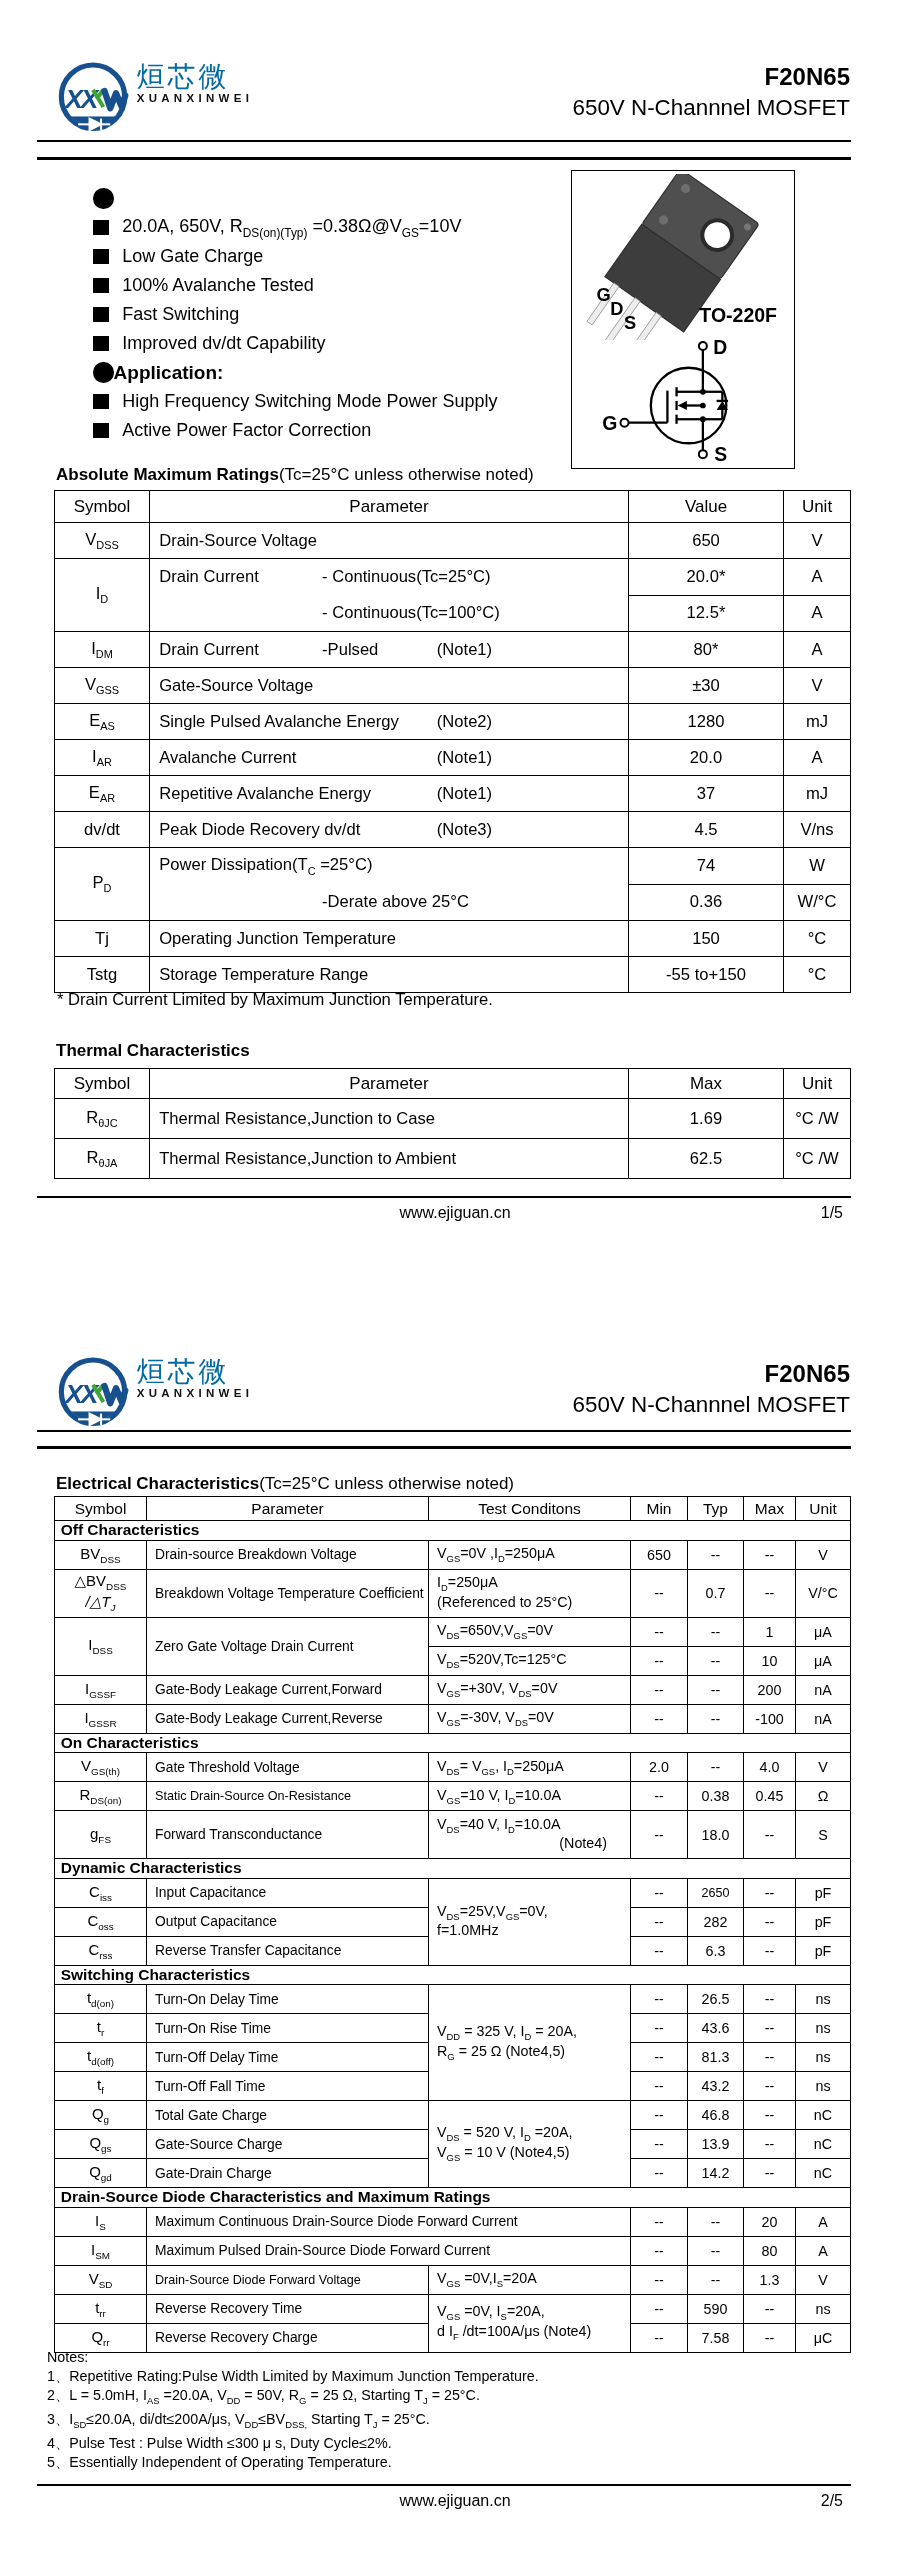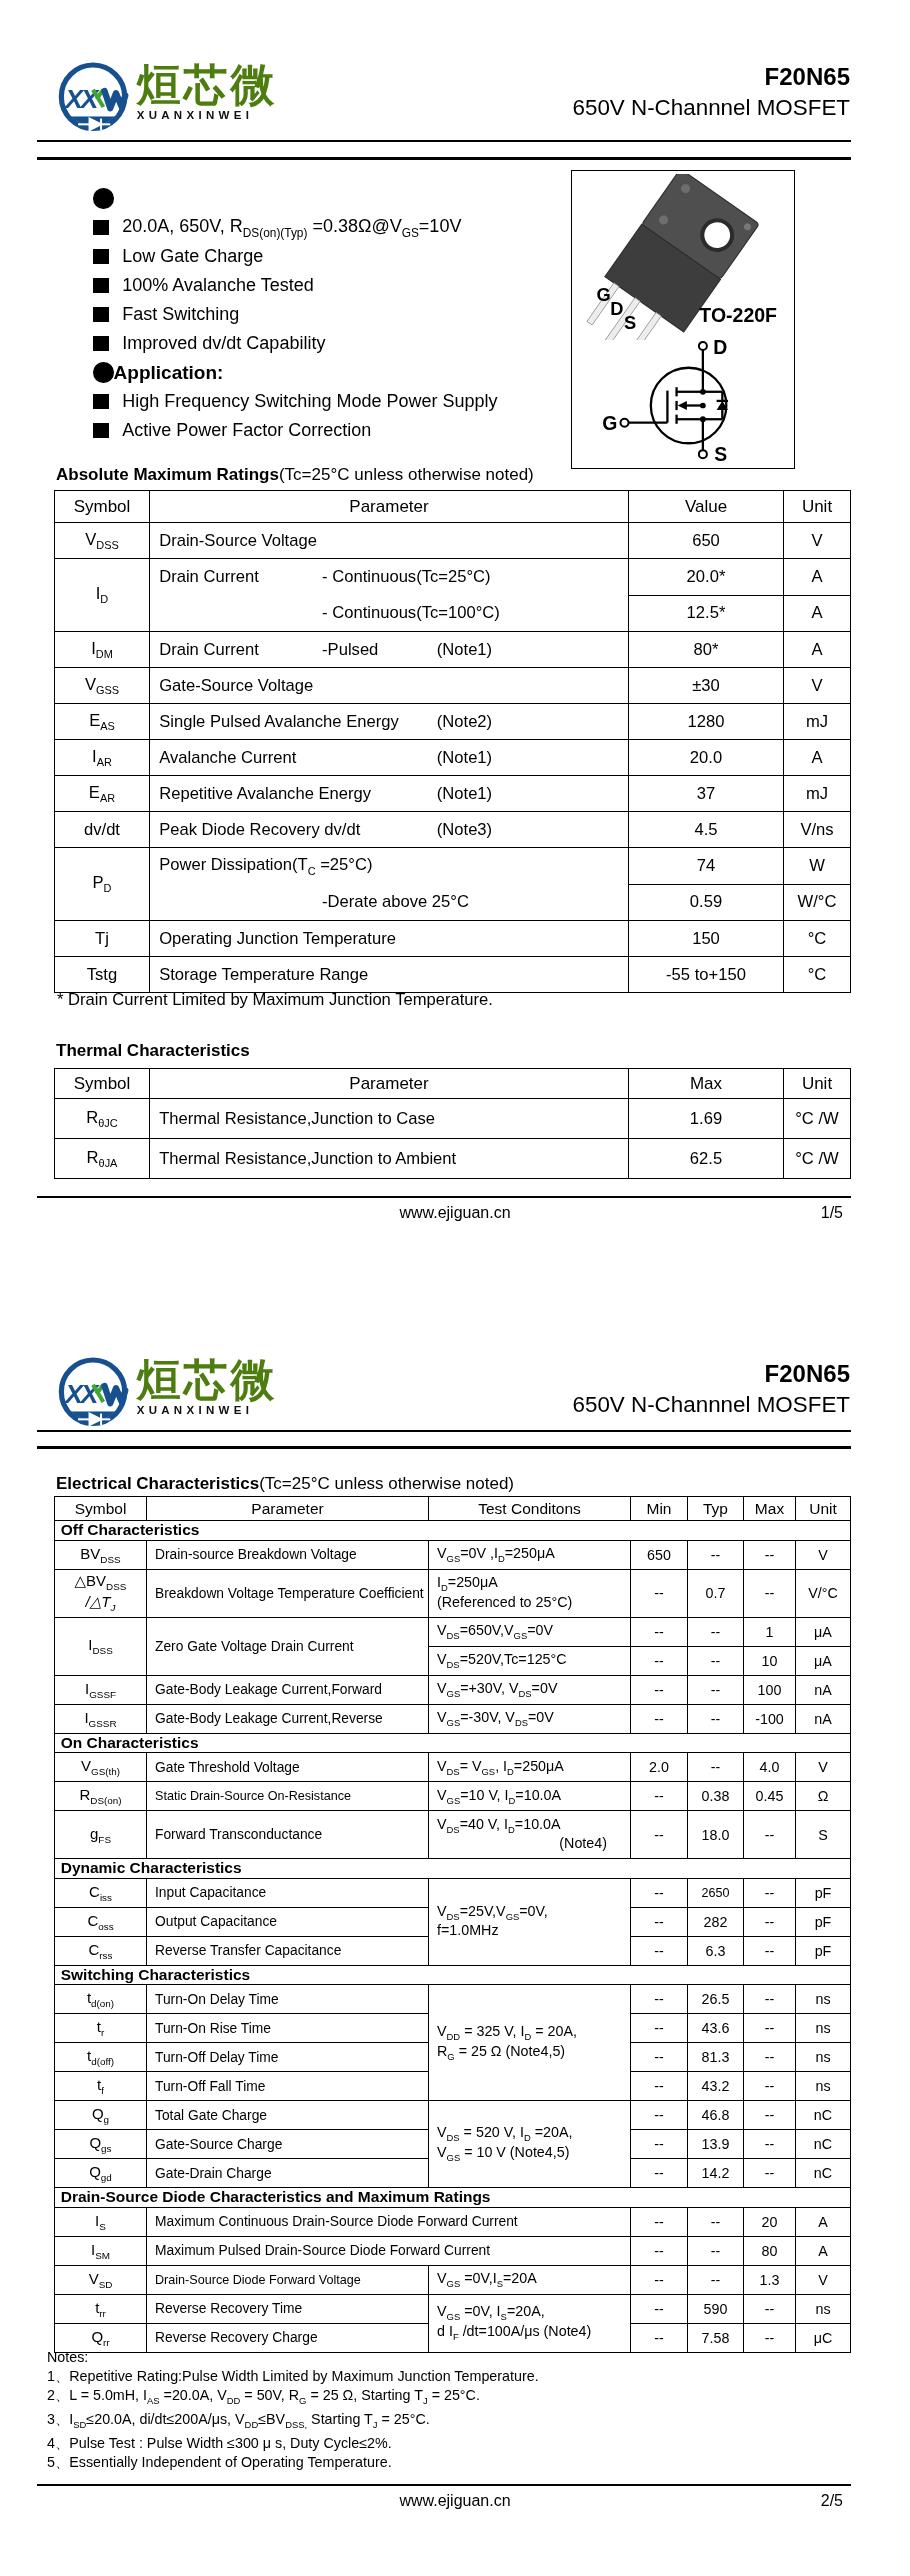--- a/index.html
+++ b/index.html
@@ -3,21 +3,21 @@
 <meta charset="utf-8">
 <style>
   :root{ --brand-blue:#17508f; --brand-green:#3fa535; }
   *{box-sizing:border-box; margin:0; padding:0;}
   body{width:910px; background:#fff; font-family:"Liberation Sans",sans-serif; color:#000;}
   .page{position:relative; width:910px; height:1288px; background:#fff; overflow:hidden;}
 
   
   .hdr-logo{position:absolute; left:55px; top:61px; display:flex; align-items:flex-start;}
   .brand-text{margin-left:5.7px; padding-top:2.3px;}
-  .brand-cn{font-size:44px; font-weight:700; letter-spacing:2.9px; line-height:1.02; color:#4d7c0f;}
+  .brand-cn{font-size:28px; font-weight:400; letter-spacing:2.9px; line-height:1.02; color:#0369a1;}
   .brand-en{font-size:11.5px; font-weight:600; letter-spacing:4.3px; color:#111; margin-top:0.6px;}
   .hdr-right{position:absolute; right:60px; top:64px; text-align:right;}
   .part{font-size:24px; font-weight:700; line-height:1.1;}
   .subtitle{font-size:22.4px; margin-top:4.6px;}
   .rule{position:absolute; left:37px; width:814px; background:#000;}
   .r1{top:140px; height:2.3px;}
   .r2{top:157px; height:2.9px;}
   .logo-svg .ring{fill:none; stroke:var(--brand-blue); stroke-width:9px;}
   .logo-svg .chord{fill:var(--brand-blue);}
   .logo-svg .xx{font:italic 900 46px "Liberation Sans",sans-serif; fill:var(--brand-blue); letter-spacing:-4px;}
@@ -297,21 +297,21 @@
               <span class="a0">Power Dissipation(T<sub>C</sub> =25°C)</span>
             </div>
         <div class="pline">
               <span class="a36">-Derate above 25°C</span>
             </div>
       </td>
       <td>74</td>
       <td>W</td>
     </tr>
     <tr class="r">
-      <td>0.59</td>
+      <td>0.36</td>
       <td>W/°C</td>
     </tr>
     <tr class="r">
       <td>Tj</td>
       <td class="param">Operating Junction Temperature</td>
       <td>150</td>
       <td>°C</td>
     </tr>
     <tr class="r">
       <td>Tstg</td>
@@ -460,21 +460,21 @@
       <td>--</td>
       <td>10</td>
       <td>μA</td>
     </tr>
     <tr class="r">
       <td class="sym">I<sub>GSSF</sub></td>
       <td class="param">Gate-Body Leakage Current,Forward</td>
       <td class="test">V<sub>GS</sub>=+30V, V<sub>DS</sub>=0V</td>
       <td>--</td>
       <td>--</td>
-      <td>100</td>
+      <td>200</td>
       <td>nA</td>
     </tr>
     <tr class="r">
       <td class="sym">I<sub>GSSR</sub></td>
       <td class="param">Gate-Body Leakage Current,Reverse</td>
       <td class="test">V<sub>GS</sub>=-30V, V<sub>DS</sub>=0V</td>
       <td>--</td>
       <td>--</td>
       <td>-100</td>
       <td>nA</td>

